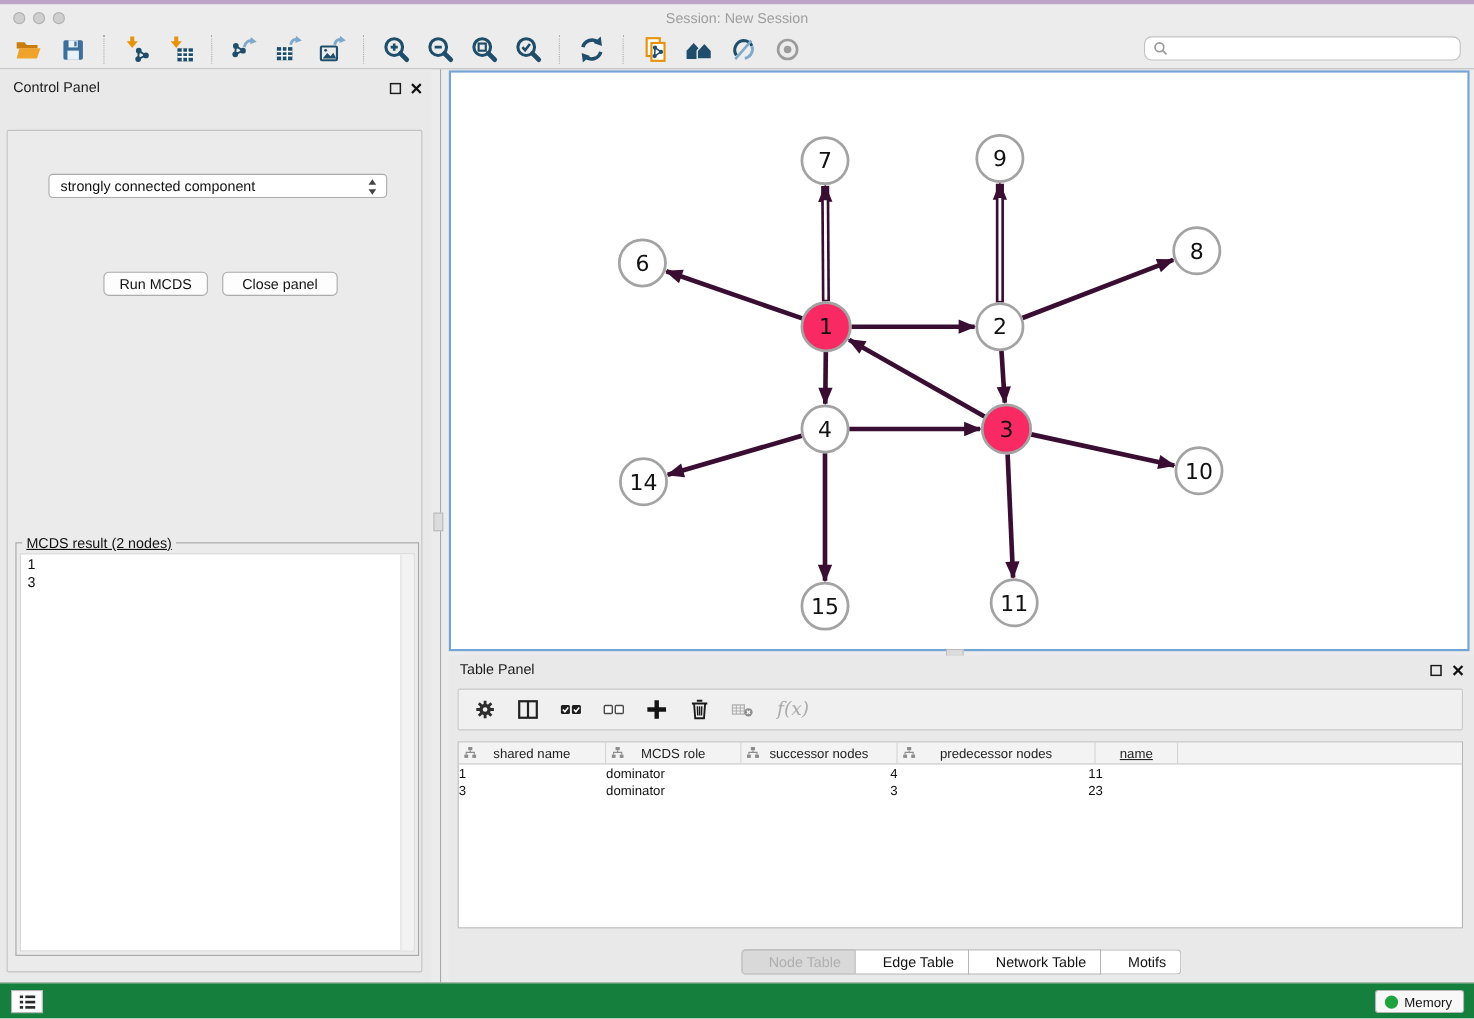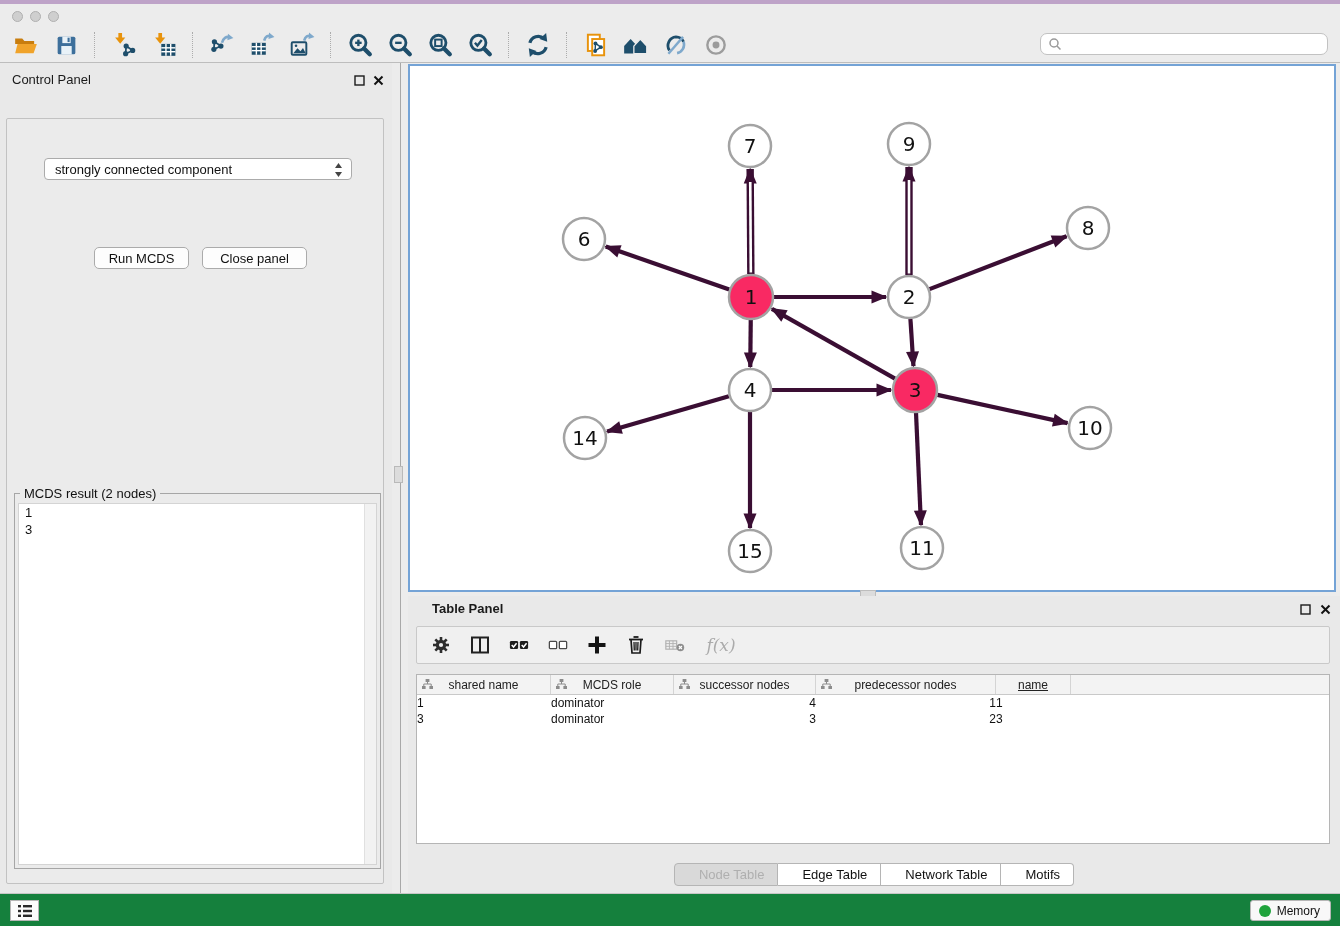--- a/index.html
+++ b/index.html
@@ -26,37 +26,37 @@
   .tab:last-child{border-radius:0 4px 4px 0;}
   .tab.active{background:#D9D9D9;color:#AFAFAF;}
   .cp-content{position:absolute;left:6px;top:55px;width:378px;height:766px;border:1px solid #C2C2C2;background:#EBEBEB;border-radius:2px;box-sizing:border-box;}
   .opt-label{position:absolute;left:0;top:19px;width:100%;text-align:center;font-size:13px;color:#1A1A1A;}
   .dropdown{position:absolute;left:37px;top:39px;width:308px;height:22px;background:#fff;border:1px solid #ABABAB;border-radius:4px;
             font-size:13px;color:#111;display:flex;align-items:center;padding-left:10px;box-sizing:border-box;}
   .dd-chevrons{position:absolute;right:8px;top:3px;}
   .cp-btn{position:absolute;top:128px;height:22px;background:#FDFDFD;border:1px solid #ABABAB;border-radius:5px;font-size:13px;color:#111;
           display:flex;align-items:center;justify-content:center;box-sizing:border-box;}
   .result-box{position:absolute;left:7px;top:374px;width:367px;height:376px;border:1px solid #A6A6A6;background:#EBEBEB;box-sizing:border-box;}
-  .result-legend{position:absolute;left:5px;top:-8px;background:#EBEBEB;padding:0 4px;font-size:13px;color:#111;}
+  .result-legend{position:absolute;left:5px;top:-8px;background:#EBEBEB;padding:0 4px;font-size:13px;color:#111;text-decoration:underline;}
   .result-area{position:absolute;left:3px;top:9px;right:3px;bottom:3px;background:#fff;border:1px solid #D4D4D4;}
   .result-scroll{position:absolute;right:0;top:0;width:12px;height:100%;background:#F2F2F2;border-left:1px solid #E0E0E0;box-sizing:border-box;}
   .result-line{font-size:13px;line-height:17px;padding-left:6px;color:#111;}
   
   .v-divider-line{position:absolute;left:400px;top:63px;width:1px;height:830px;background:#A8A8A8;}
   .v-handle{position:absolute;left:394px;top:466px;width:9px;height:17px;background:#DCDCDC;border:1px solid #B9B9B9;box-sizing:border-box;}
   
   .nw{position:absolute;left:408px;top:64px;width:928px;height:528px;border:2px solid #74A3D6;box-sizing:border-box;background:#fff;}
   .nw-titlebar{position:relative;height:24px;background:linear-gradient(#F1F1F1,#D7D7D7);border-bottom:1px solid #A9A9A9;}
   .nw-title{text-align:center;line-height:24px;font-size:13px;color:#222;}
   .traffic{position:absolute;top:5px;width:13px;height:13px;border-radius:50%;box-sizing:border-box;}
   .nw-canvas{position:absolute;left:0;top:24px;width:924px;height:500px;}
   .h-handle{position:absolute;left:860px;top:590px;width:16px;height:7px;background:#DCDCDC;border:1px solid #BDBDBD;box-sizing:border-box;}
   
   .table-panel{position:absolute;left:408px;top:596px;width:932px;height:297px;background:#E9E9E9;}
-  .tp-title{position:absolute;left:24px;top:5px;font-size:13px;color:#1A1A1A;font-weight:bold;}
+  .tp-title{position:absolute;left:10px;top:5px;font-size:13px;color:#1A1A1A;}
   .tp-toolbar{position:absolute;left:8px;top:30px;width:914px;height:38px;background:#F0F0F0;border:1px solid #C9C9C9;border-radius:2px;
               display:flex;align-items:center;gap:19px;padding-left:14px;box-sizing:border-box;}
   .tpi{width:20px;height:22px;display:flex;align-items:center;justify-content:center;flex:0 0 auto;}
   .fx-label{font-family:"DejaVu Serif",serif;font-style:italic;font-size:17px;color:#ABABAB;}
   .tp-table{position:absolute;left:8px;top:78px;width:914px;height:170px;background:#fff;border:1px solid #B5B5B5;box-sizing:border-box;overflow:hidden;}
   .tp-thead{display:flex;height:19px;background:#F3F3F3;border-bottom:1px solid #C9C9C9;font-size:12px;color:#222;}
   .th{position:relative;border-right:1px solid #D4D4D4;display:flex;align-items:center;justify-content:center;box-sizing:border-box;flex:0 0 auto;}
   .th .tree{position:absolute;left:5px;top:4px;}
   .th-fill{flex:1 1 auto;}
   .tr{display:flex;height:16px;font-size:12px;color:#111;}
@@ -75,20 +75,21 @@
 <body>
 
 <div id="root">
 
   <div class="desktop-strip"></div>
 
   <div class="titlebar">
     <div class="tl-dot" style="left:12px"></div>
     <div class="tl-dot" style="left:30px"></div>
     <div class="tl-dot" style="left:48px"></div>
+    <div class="app-title">Session: New Session</div>
   </div>
 
   <div class="toolbar">
     <div class="tbi">
       <svg width="26" height="26" viewBox="0 0 24 24">
           <path d="M2,6 h6.5 l2,2.3 h9 v2.8 H2 z" fill="#C87D0E"></path>
           <path d="M4.2,11 H22 l-3,8.6 H2 z" fill="#F0A32A"></path>
         </svg>
     </div>
     <div class="tbi">

